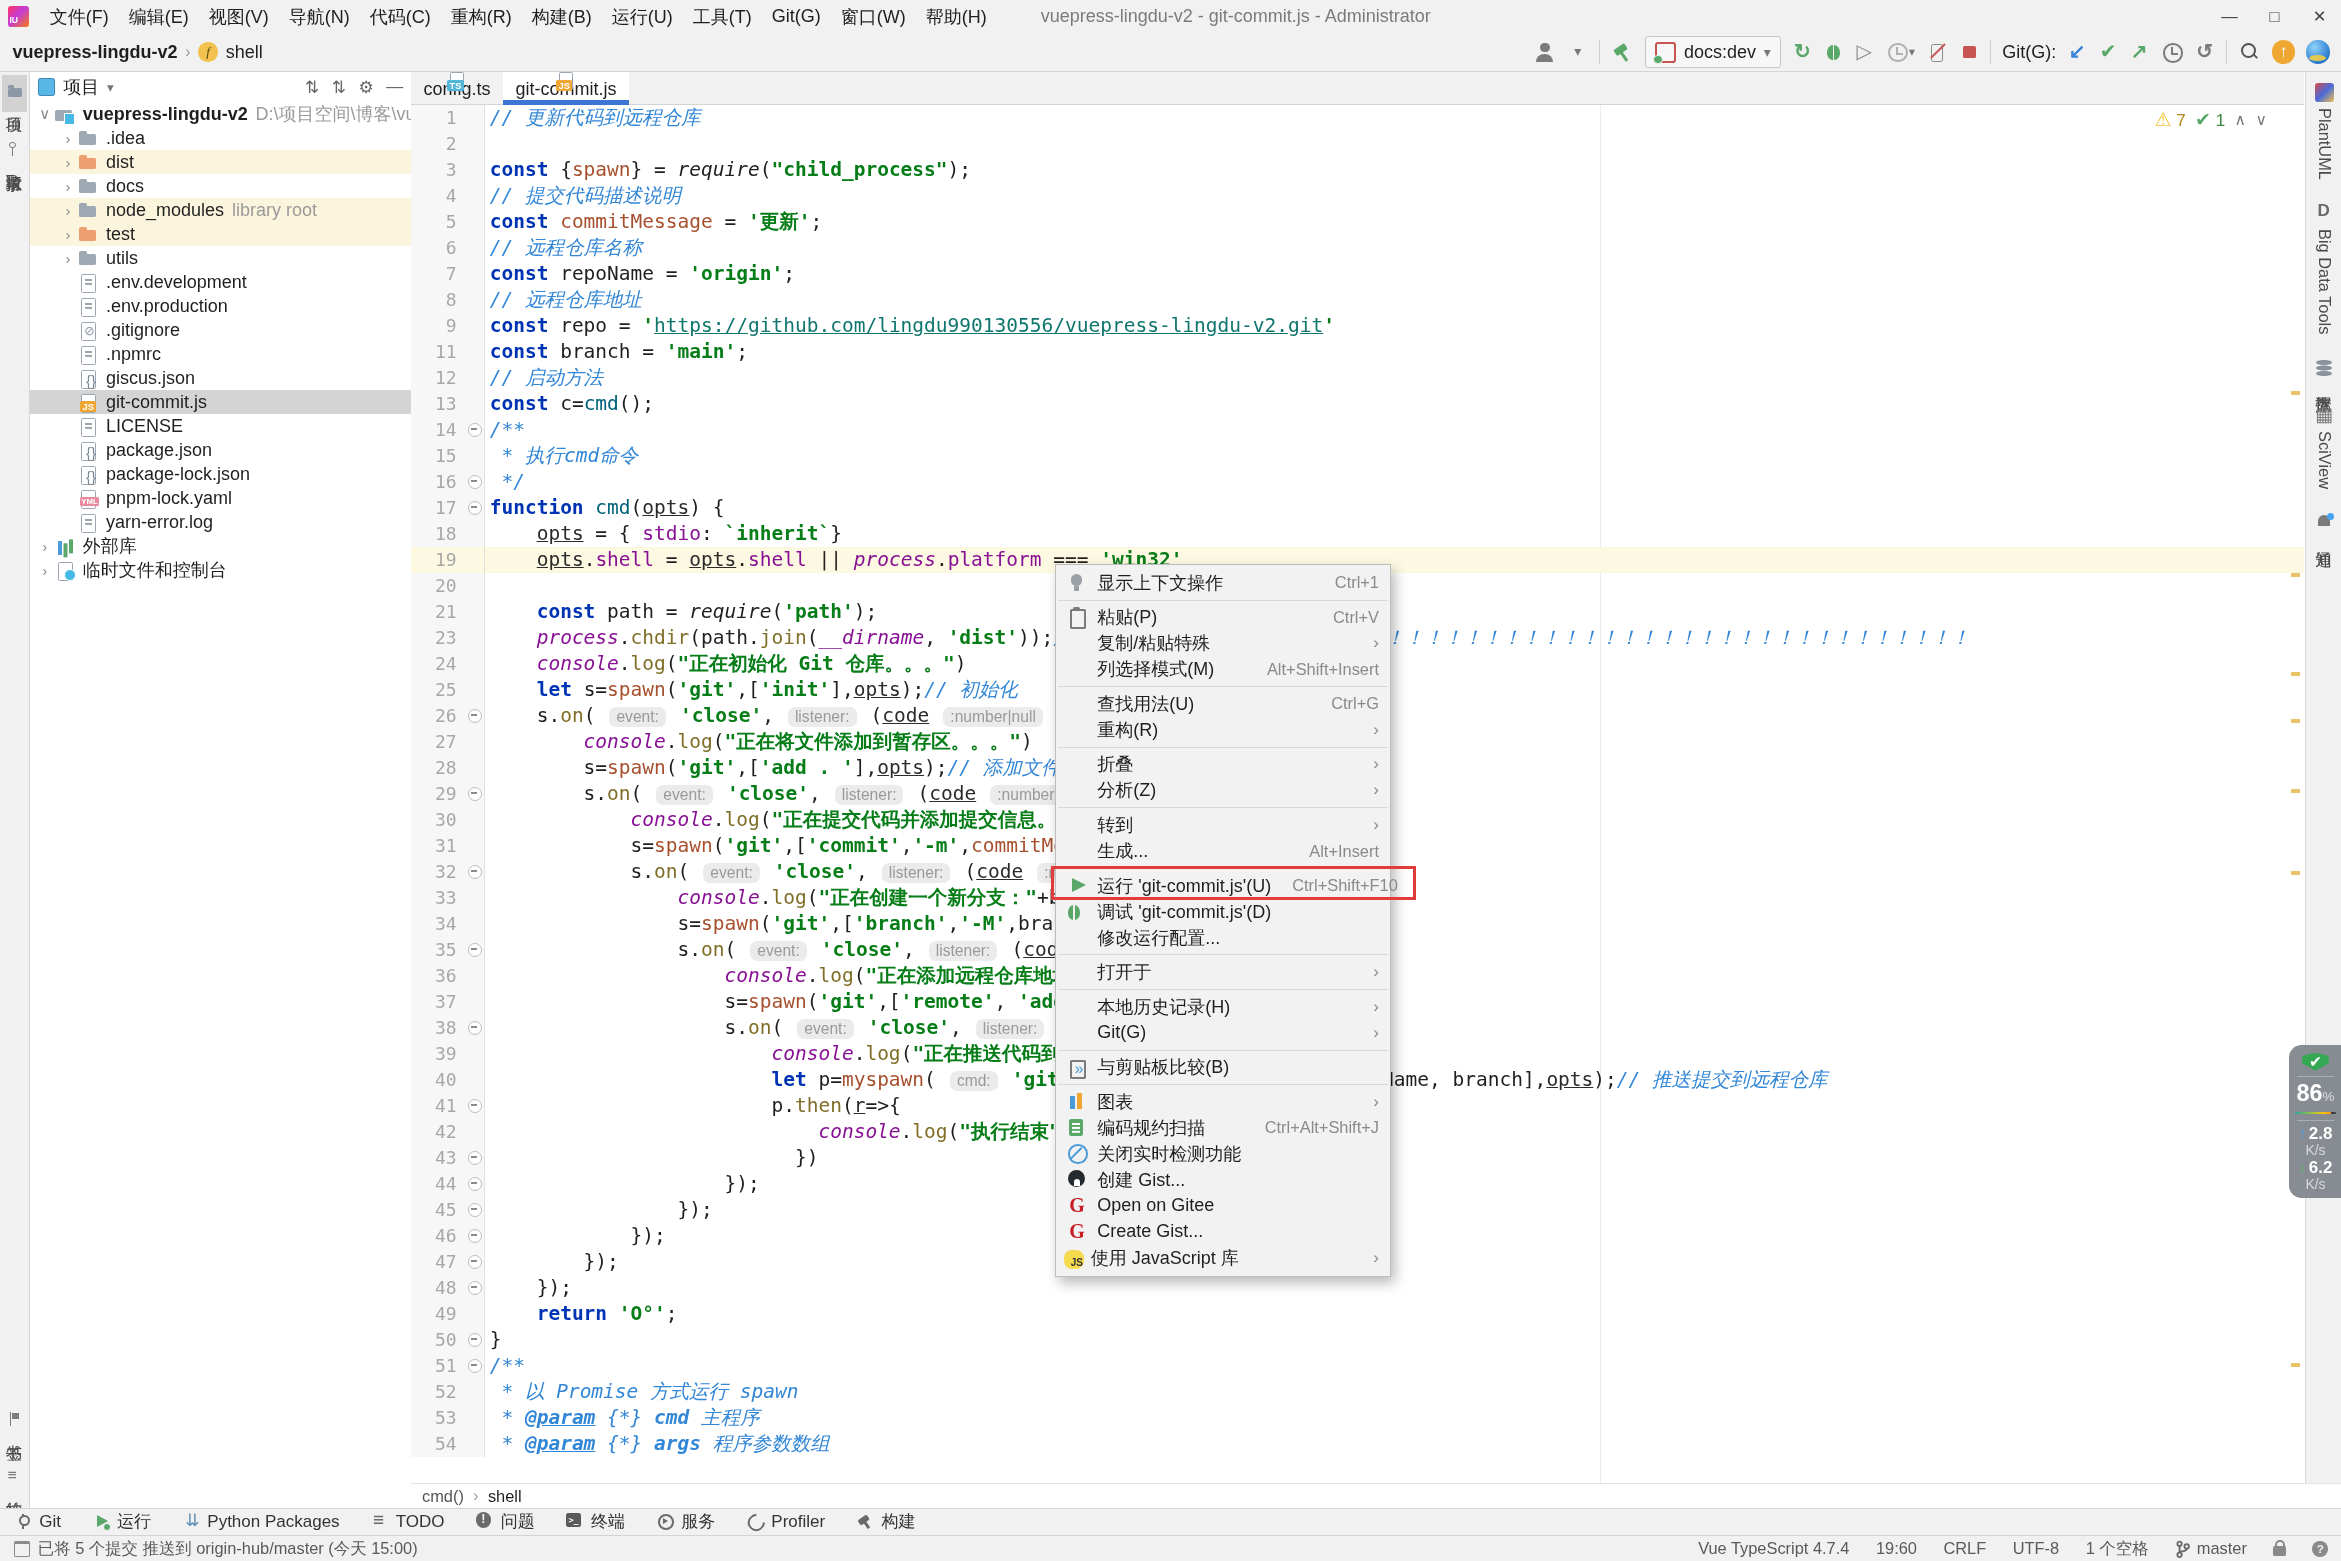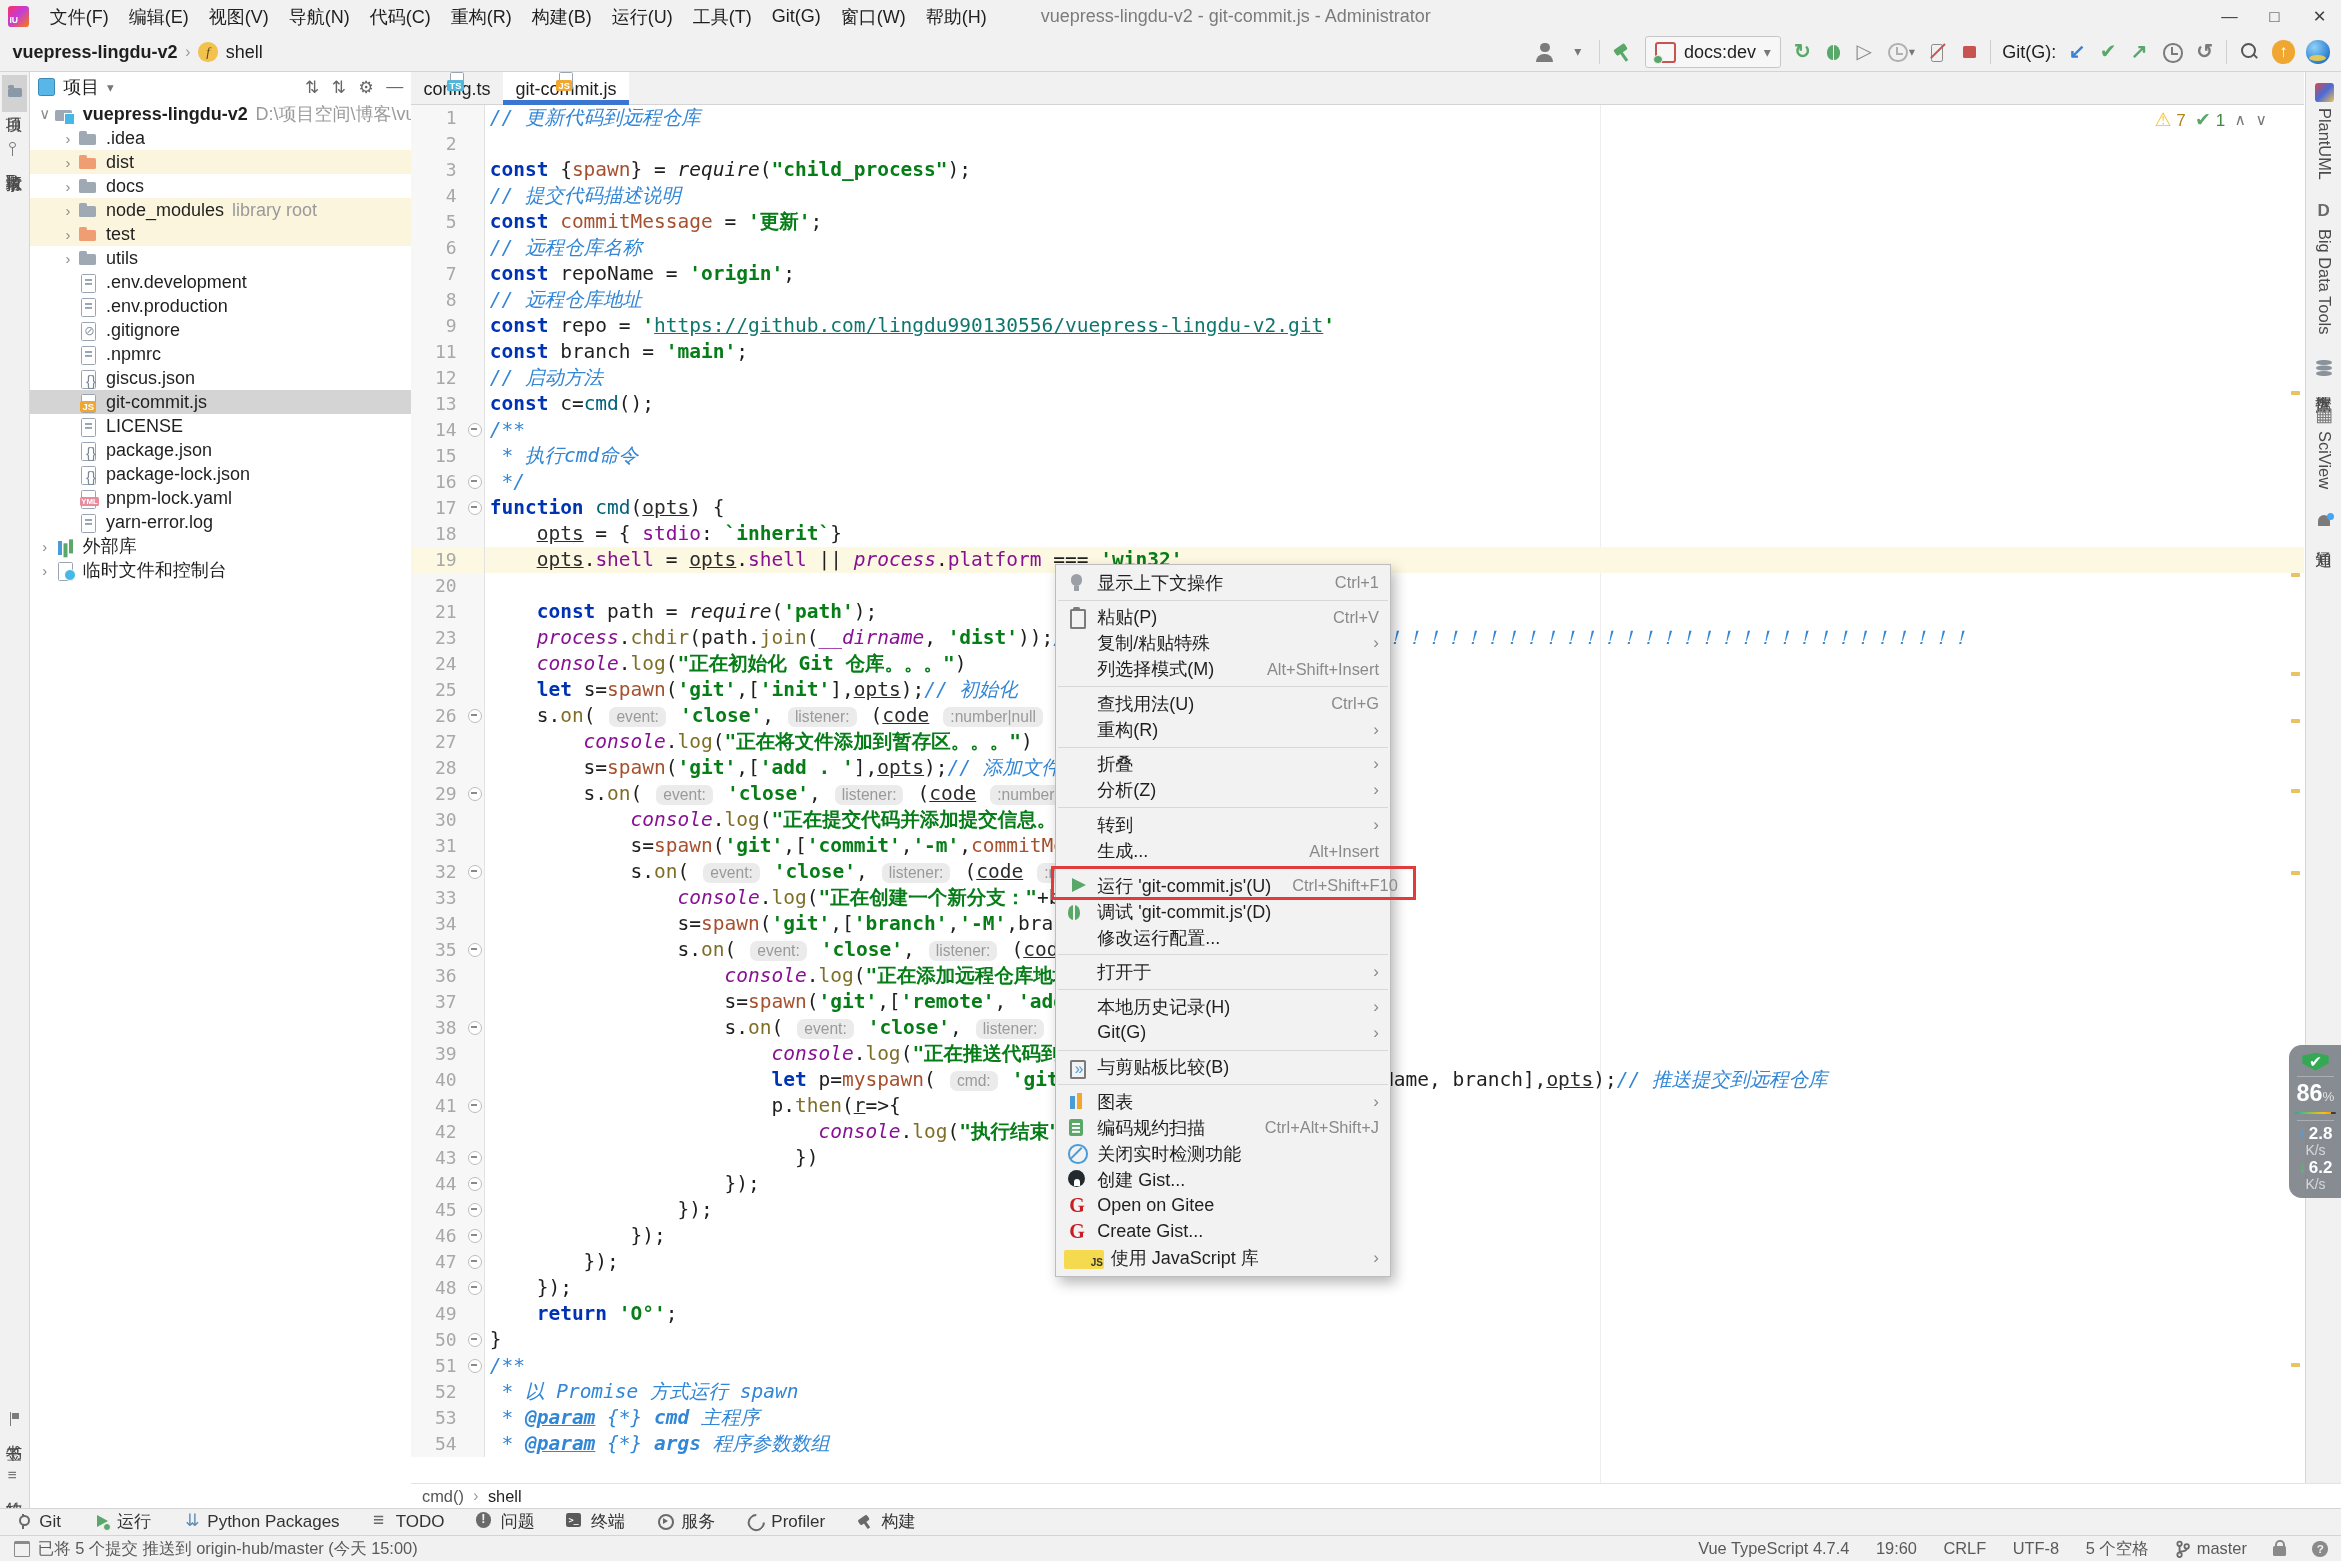--- a/index.html
+++ b/index.html
@@ -160,21 +160,21 @@
                    border-left:14px solid #59a869;border-top:7.8px solid transparent;border-bottom:7.8px solid transparent;}
   .ic-chart::before{content:"";position:absolute;left:6.2px;top:6.2px;width:4.7px;height:12.5px;background:#4a9bd8;}
   .ic-chart::after{content:"";position:absolute;left:13.3px;top:3.1px;width:4.7px;height:15.6px;background:#f0a732;}
   .ic-scan::before{content:"";position:absolute;left:5.5px;top:3.1px;width:14px;height:17px;background:#59a869;border-radius:2.3px;}
   .ic-scan::after{content:"";position:absolute;left:8.6px;top:7px;width:7.8px;height:1.6px;background:#fff;box-shadow:0 3.9px 0 #fff,0 7.8px 0 #fff;}
   .ic-noentry::before{content:"";position:absolute;left:4.7px;top:2.3px;width:15.6px;height:15.6px;border:2.3px solid #4a9bd8;border-radius:50%;}
   .ic-noentry::after{content:"";position:absolute;left:5.5px;top:9.4px;width:15px;height:2.3px;background:#4a9bd8;transform:rotate(-45deg);}
   .ic-github::before{content:"";position:absolute;left:4.7px;top:2.3px;width:17px;height:17px;border-radius:50%;background:#24292e;}
   .ic-github::after{content:"";position:absolute;left:10px;top:11px;width:6.2px;height:7px;border-radius:3.1px 3.1px 0 0;background:#fff;}
   .ic-gitee{color:#c71d23;font-weight:bold;font-size:20px;line-height:23.4px;text-align:center;font-family:"Liberation Serif",serif;}
-  .ic-jslib{background:#f5d94e;color:#333;font-size:10px;font-weight:bold;border-radius:2px;width:40px;height:19px;margin-top:2.3px;
+  .ic-jslib{background:#f5d94e;color:#333;font-size:10px;font-weight:bold;border-radius:8px;width:20px;height:19px;margin-top:2.3px;
             display:flex;align-items:flex-end;justify-content:flex-end;padding:0.8px;box-sizing:border-box;}
   #redbox{position:absolute;left:1051px;top:866px;width:365px;height:34px;border:3.9px solid #e23b3b;z-index:60;box-sizing:border-box;}
   
   #rightstripe{position:absolute;left:2305px;top:72px;width:37px;height:1436px;background:#f1f1f1;border-left:0.8px solid #d6d6d6;
                display:flex;flex-direction:column;align-items:center;gap:23.4px;padding-top:11px;box-sizing:border-box;}
   .rs-item{writing-mode:vertical-rl;font-size:16.4px;color:#4a4a4a;display:flex;align-items:center;gap:6.2px;}
   .rs-ic{width:19px;height:19px;writing-mode:horizontal-tb;position:relative;display:inline-block;}
   .rs-plantuml{background:linear-gradient(135deg,#d84a4a 0%,#4a6bd8 50%,#f0c14e 100%);border-radius:3.1px;}
   .rs-bdt::before{content:"D";position:absolute;left:3.1px;top:-2.3px;font-size:17px;font-weight:bold;color:#6a6a6a;}
   .rs-db::before{content:"";position:absolute;left:1.6px;top:2.3px;width:15.6px;height:5.5px;border-radius:50%;background:#8a939c;
@@ -744,21 +744,21 @@
   <div id="statusbar">
     <div id="status-left">
       <span class="sb-winic"></span>
       <span>已将 5 个提交 推送到 origin-hub/master (今天 15:00)</span>
     </div>
     <div id="status-right">
         <span>Vue TypeScript 4.7.4</span>
         <span>19:60</span>
         <span>CRLF</span>
         <span>UTF-8</span>
-        <span>5 个空格</span>
+        <span>1 个空格</span>
         <span class="branch-row">
           <svg width="15.6" height="20" viewBox="0 0 12 14">
             <circle cx="3.5" cy="3" r="1.7" fill="none" stroke="#6a6a6a" stroke-width="1.4"></circle>
             <circle cx="3.5" cy="11.5" r="1.7" fill="none" stroke="#6a6a6a" stroke-width="1.4"></circle>
             <circle cx="9" cy="5" r="1.7" fill="none" stroke="#6a6a6a" stroke-width="1.4"></circle>
             <path d="M3.5 4.8 v5 M3.5 9 c3.5 0 5.5-1 5.5-2.3" fill="none" stroke="#6a6a6a" stroke-width="1.4"></path>
           </svg>
           <span>master</span>
         </span>
         <span class="lock-ic"></span>

